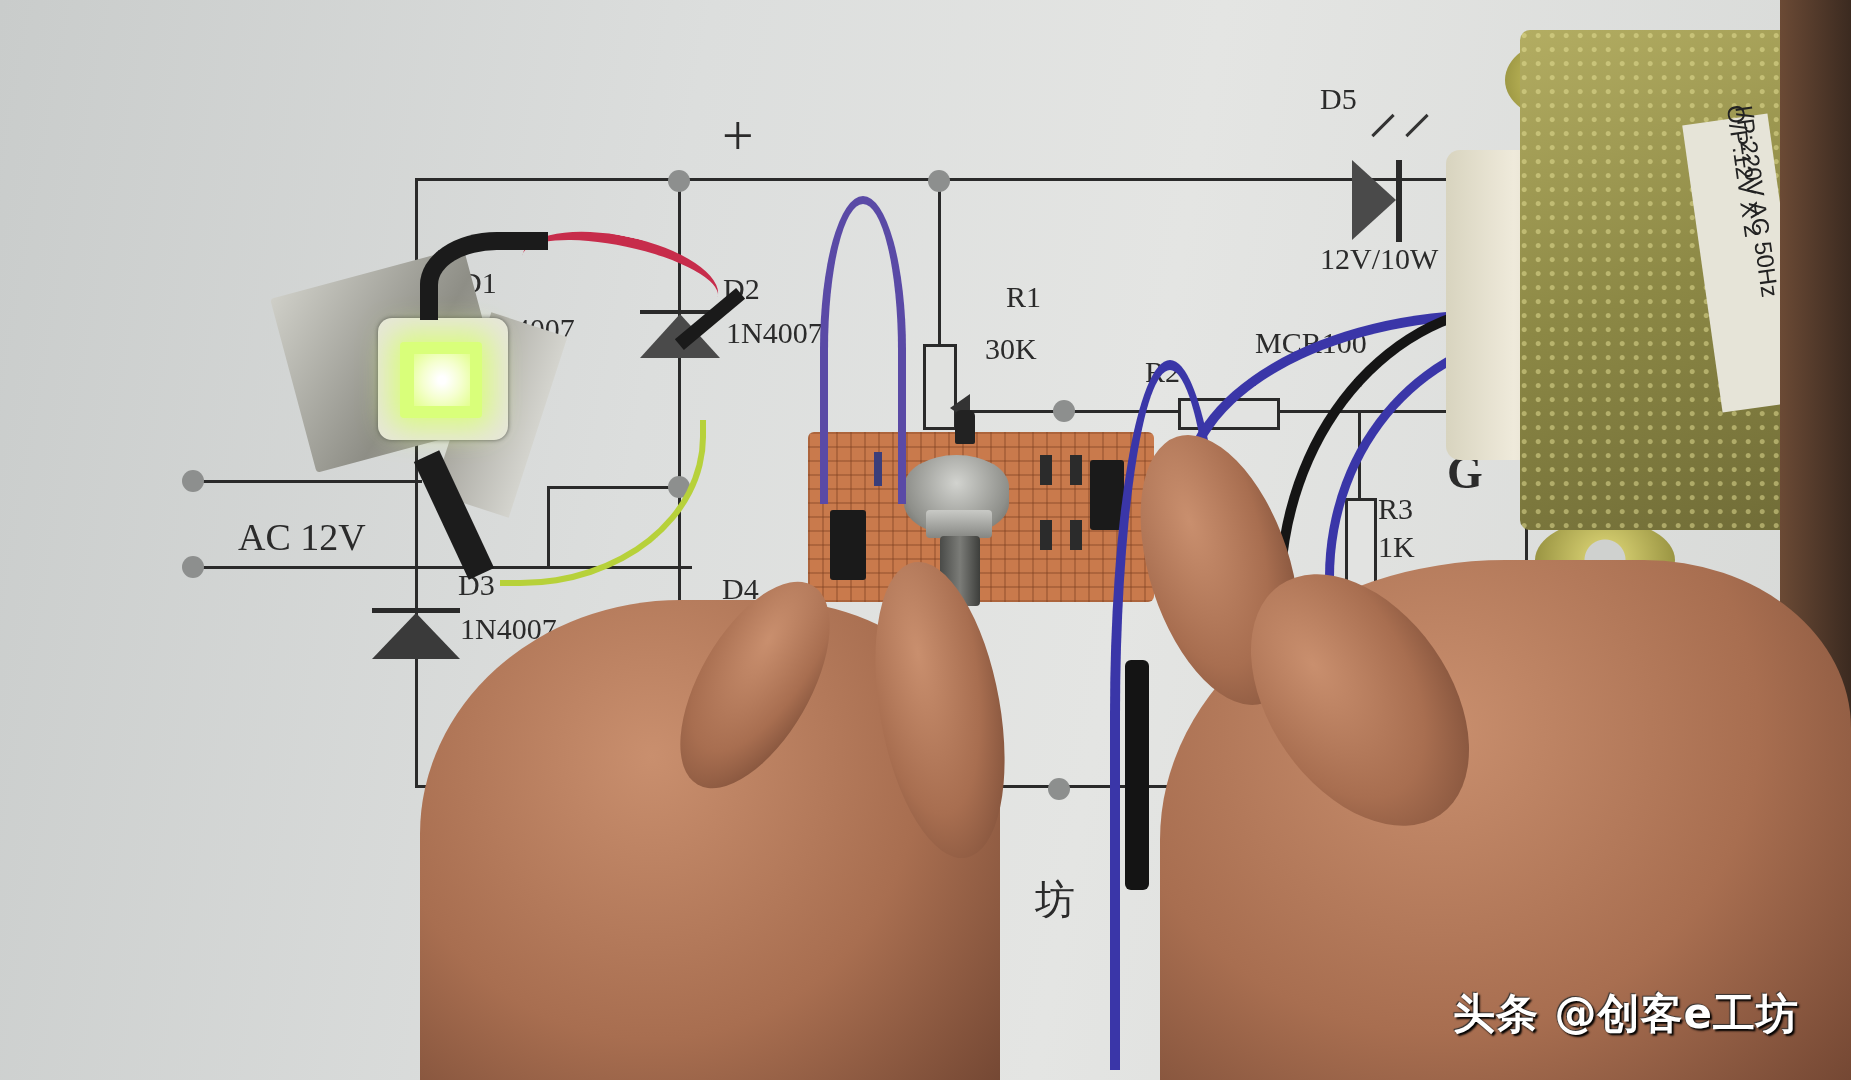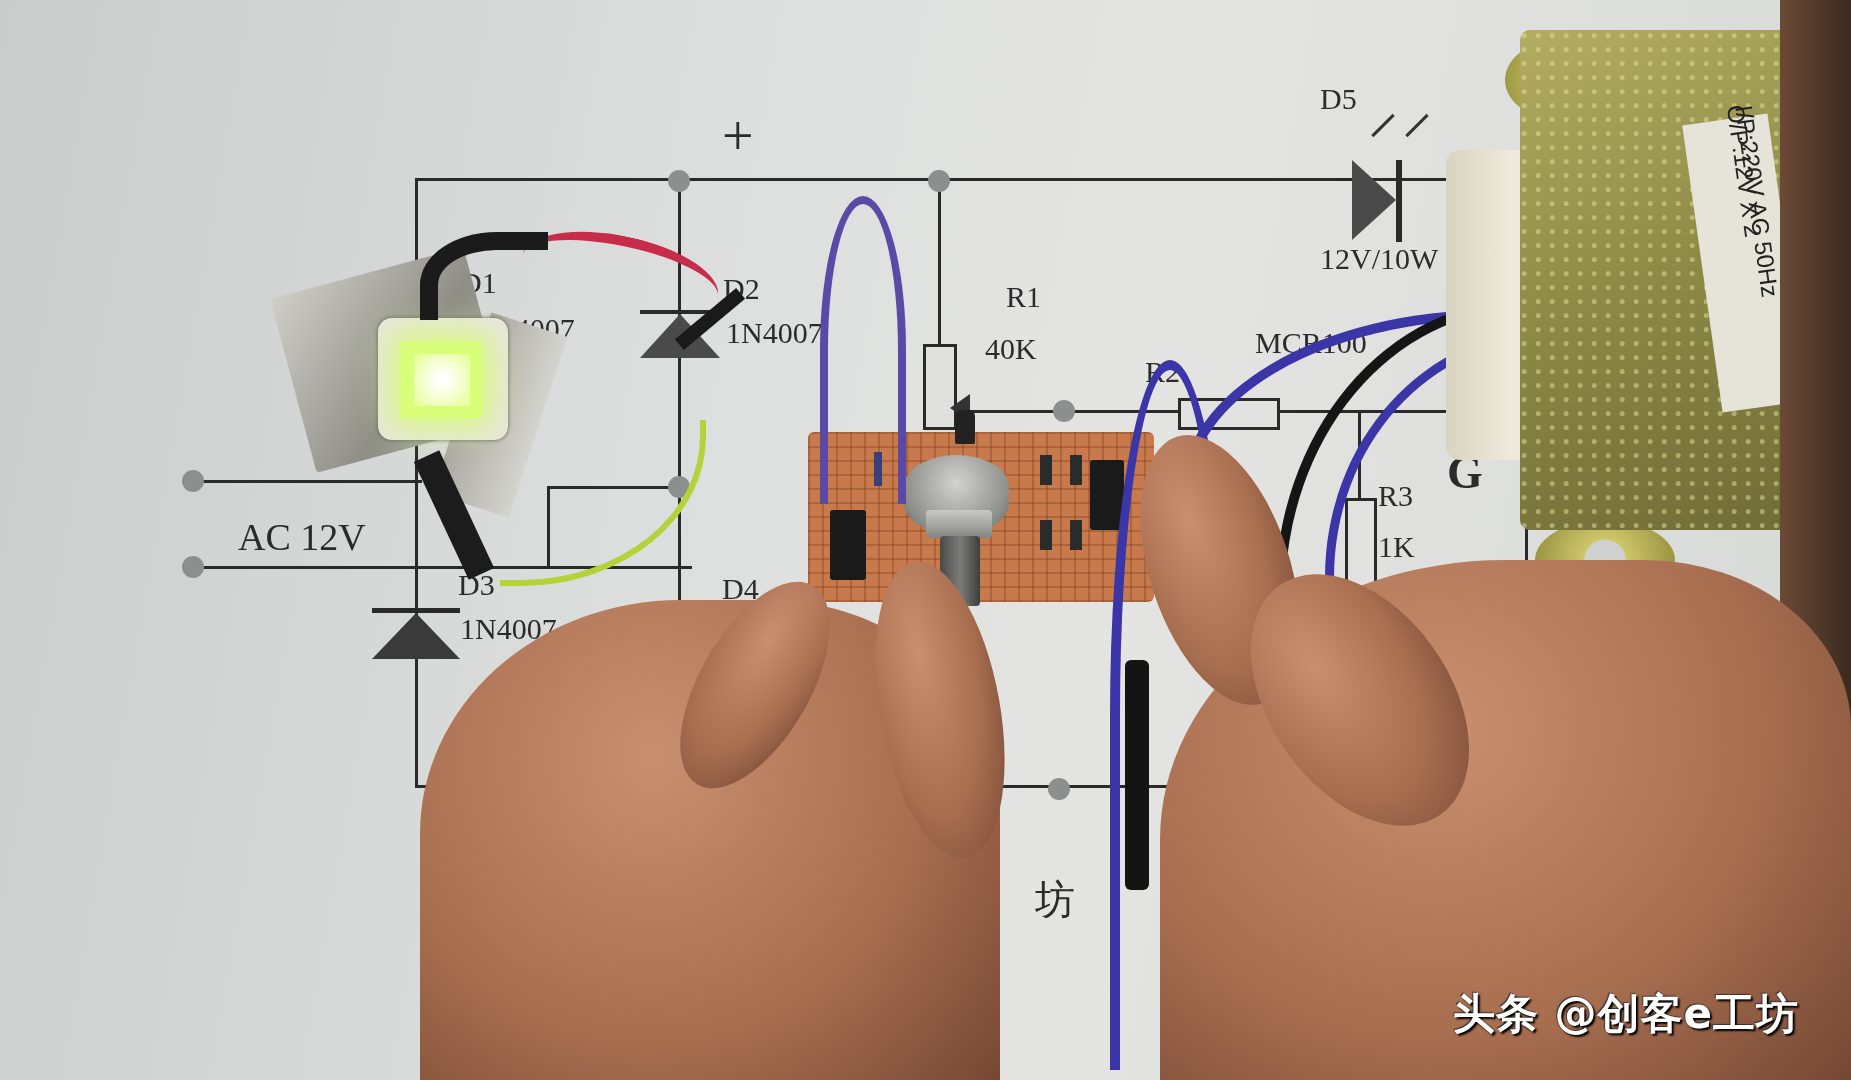--- a/index.html
+++ b/index.html
@@ -70,23 +70,23 @@
 <div class="lbl" style="left:460px;top:266px;">D1</div>
 <div class="lbl" style="left:478px;top:312px;">1N4007</div>
 <div class="lbl" style="left:723px;top:272px;">D2</div>
 <div class="lbl" style="left:726px;top:316px;">1N4007</div>
 <div class="lbl" style="left:458px;top:568px;">D3</div>
 <div class="lbl" style="left:460px;top:612px;">1N4007</div>
 <div class="lbl" style="left:722px;top:572px;">D4</div>
 <div class="lbl" style="left:1320px;top:82px;">D5</div>
 <div class="lbl" style="left:1320px;top:242px;">12V/10W</div>
 <div class="lbl" style="left:985px;top:280px;margin-left:21px;">R1</div>
-<div class="lbl" style="left:985px;top:332px;">40K</div>
+<div class="lbl" style="left:985px;top:332px;">30K</div>
 <div class="lbl" style="left:1145px;top:355px;">R2</div>
-<div class="lbl" style="left:1378px;top:479px;">R3</div>
+<div class="lbl" style="left:1378px;top:492px;">R3</div>
 <div class="lbl" style="left:1378px;top:530px;font-family:Liberation Serif, serif;">1K</div>
 <div class="lbl" style="left:1255px;top:326px;">MCR100</div>
 <div class="lbl" style="left:1447px;top:446px;font-size:46px;font-weight:bold;">G</div>
 <div class="lbl" style="left:1035px;top:872px;font-size:40px;font-family:'DejaVu Sans',sans-serif;">坊</div>
 
 <div class="abs" style="left:290px;top:270px;width:200px;height:180px;background:linear-gradient(135deg,#cfcfc8,#8e8e86 60%,#b6b6ae);transform:rotate(-15deg);border-radius:4px;"></div>
 <div class="abs" style="left:460px;top:320px;width:80px;height:190px;background:linear-gradient(90deg,#aaa9a2,#d4d4ce);transform:rotate(18deg);"></div>
 <div class="abs" style="left:378px;top:318px;width:130px;height:122px;background:#e7e6dc;border-radius:14px;box-shadow:0 0 4px #555;"></div>
 <div class="abs" style="left:400px;top:342px;width:82px;height:76px;background:#d9ff7a;box-shadow:0 0 30px 10px rgba(215,255,110,.85);border-radius:4px;"></div>
 <div class="abs" style="left:414px;top:354px;width:56px;height:52px;background:radial-gradient(circle,#ffffff 10%,#f5ffd0 50%,#e2ff8e 100%);"></div>

